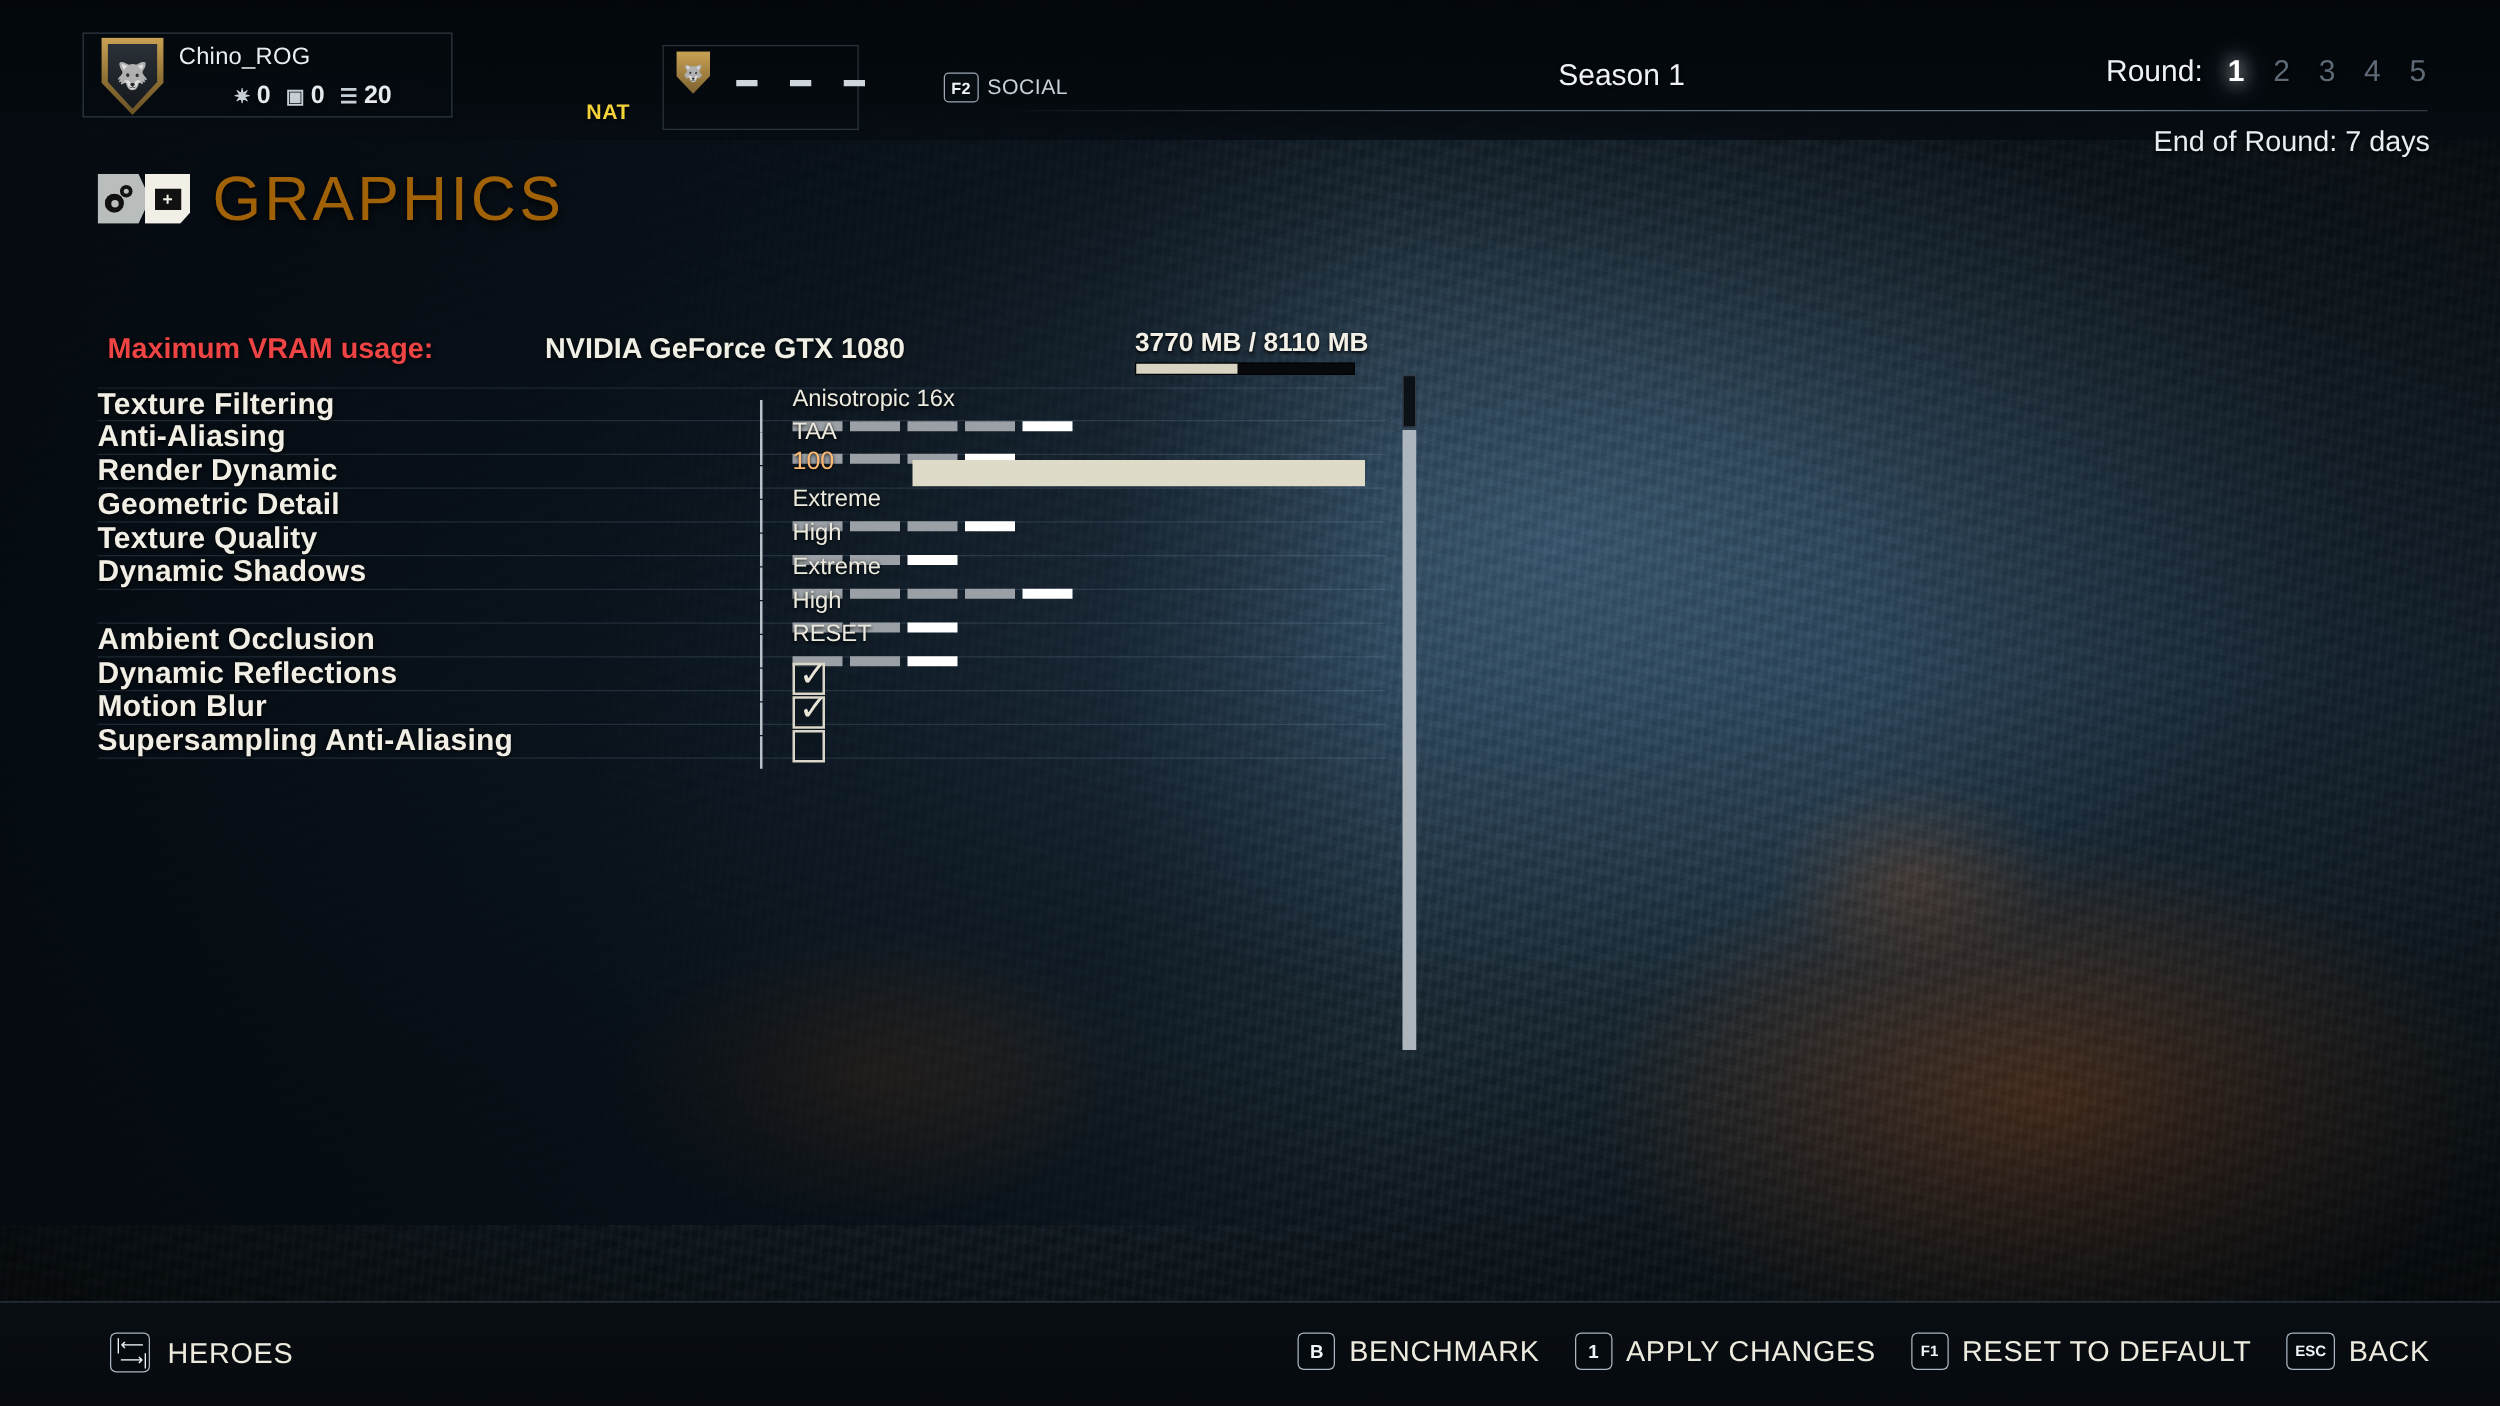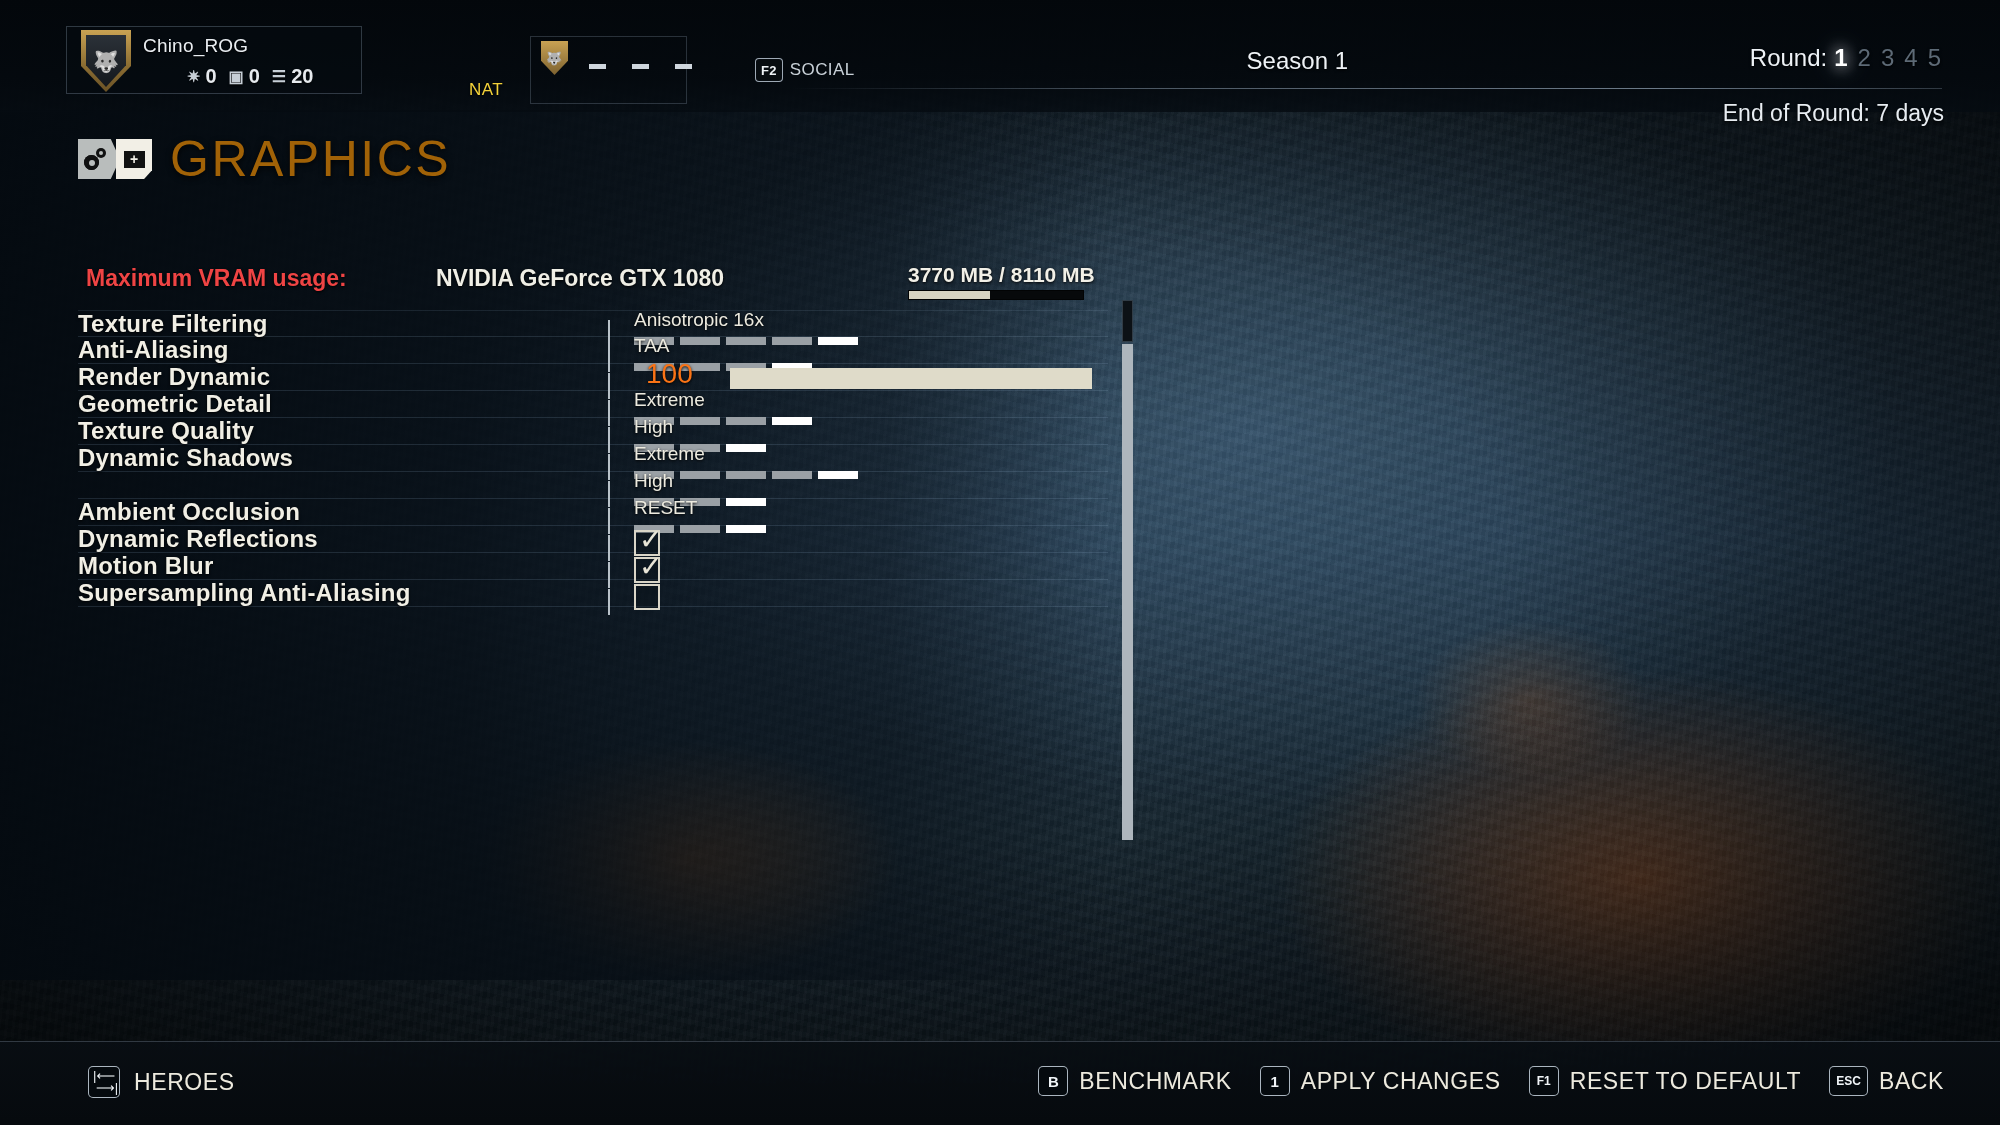--- a/index.html
+++ b/index.html
@@ -72,21 +72,21 @@
     position:absolute; left:120px; top:38px;
     display:flex; align-items:center; gap:5px;
     font-size:20px; color:#e6eaee; font-weight:bold;
     text-shadow:0 1px 2px #000;
   }
   .pstats .ic { font-size:16px; color:#c6ced6; margin-left:7px; }
   .pstats .ic:first-child { margin-left:0; }
 
   .nat {
     position:absolute; left:469px; top:80px;
-    font-size:17px; font-weight:normal; color:#f3d23a;
+    font-size:17px; font-weight:bold; color:#f3d23a;
     letter-spacing:.5px; text-shadow:0 1px 2px #000;
   }
 
   .squad-box {
     position:absolute; left:530px; top:36px; width:157px; height:68px;
     border:1px solid rgba(150,170,190,.26);
   }
   .squad-shield {
     position:absolute; left:10px; top:4px; width:27px; height:34px;
     background:linear-gradient(180deg,#c9a253 0%,#7d6230 100%);
@@ -115,21 +115,21 @@
   .season {
     position:absolute; right:652px; top:47px;
     font-size:24px; color:#eef2f6; text-shadow:0 1px 3px #000;
   }
   .hr-line {
     position:absolute; right:58px; top:88px; width:1150px; height:1px;
     background:linear-gradient(90deg, rgba(170,190,210,0) 0%, rgba(170,190,210,.42) 30%, rgba(170,190,210,.62) 75%, rgba(170,190,210,.25) 100%);
   }
   .round-wrap {
     position:absolute; right:56px; top:44px;
-    display:flex; align-items:baseline; gap:4px;
+    display:flex; align-items:baseline; gap:17px;
     font-size:24px; color:#eef2f6; text-shadow:0 1px 3px #000;
   }
   .round-num { color:#5d6a76; font-size:24px; padding:0 3px; }
   .round-num.active {
     color:#ffffff; font-weight:bold;
     text-shadow:0 0 14px rgba(255,255,255,.95), 0 0 26px rgba(200,220,255,.7);
   }
   .end-round {
     position:absolute; right:56px; top:100px;
     font-size:23px; color:#e8edf2; text-shadow:0 1px 3px #000;
@@ -218,21 +218,21 @@
     font-size:19px; color:#eceadf; text-shadow:0 1px 3px #000;
     white-space:nowrap;
   }
   .segs { position:absolute; left:0; top:26px; display:flex; gap:6px; }
   .seg { width:40px; height:8px; background:#9aa0a5; }
   .seg.on { background:#ffffff; }
 
   
   .ctl-num {
     position:absolute; left:0; top:-6px;
-    font-size:28px; color:#f97316; text-shadow:0 1px 3px #000;margin-left:12px;
+    font-size:20px; color:#fdba74; text-shadow:0 1px 3px #000;
   }
   .slider {
     position:absolute; left:96px; top:4px; width:362px; height:21px;
     background:rgba(12,20,28,.5);
   }
   .slider-fill { height:100%; background:#dfdbc9; }
 
   
   .cbox {
     position:absolute; left:0; top:4px; width:26px; height:26px;

